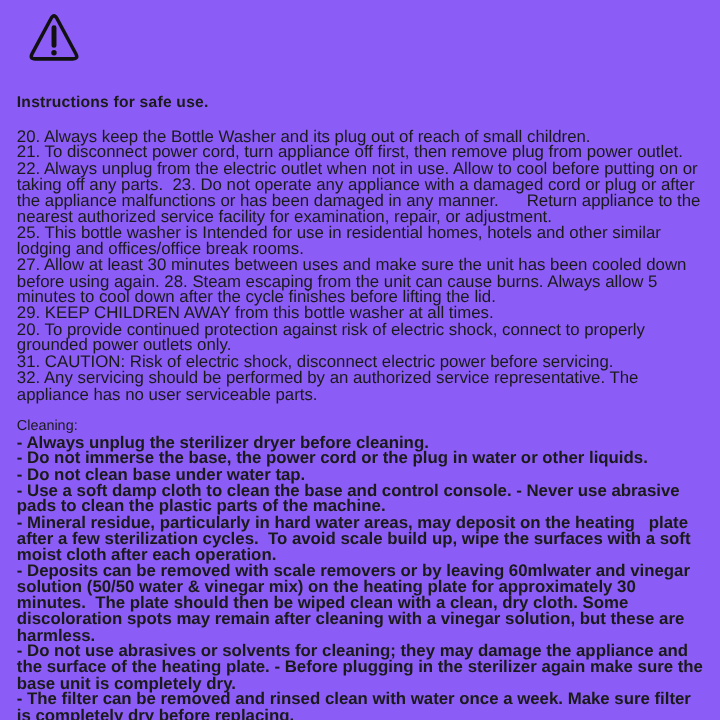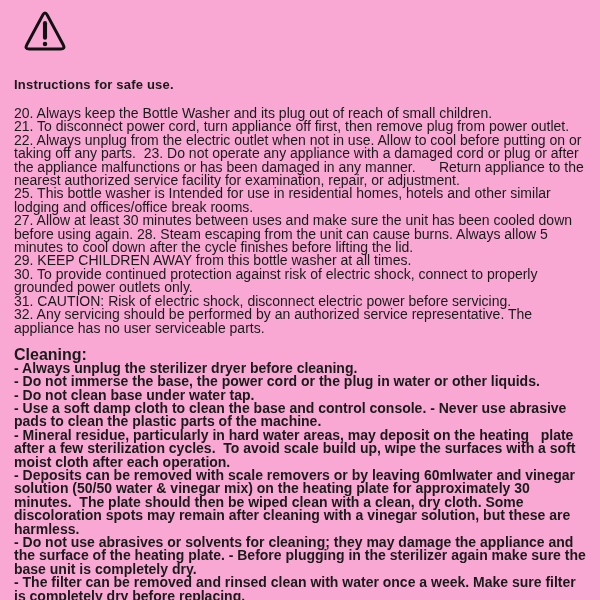--- a/index.html
+++ b/index.html
@@ -12,21 +12,21 @@
     width: 600px;
     height: 600px;
     font-family: "Liberation Sans", "DejaVu Sans", sans-serif;
     color: #1a1a1a;
     overflow: hidden;
   }
   .page {
     width: 600px;
     height: 600px;
     padding: 6px 11px 0 14px;
-    background: #f9a8d4;
+    background: #8b5cf6;
   }
   .warning-wrap {
     margin-left: 7px;
     margin-top: 1px;
     width: 48px;
     height: 45px;
   }
   .warning-wrap svg { display: block; }
   .page-title {
     font-size: 13px;
@@ -37,22 +37,22 @@
   .text-block {
     margin-top: 15px;
   }
   .text-block p {
     margin: 0;
     font-size: 14px;
     line-height: 13.4px;
     white-space: pre-wrap;
   }
   .section-subtitle {
-    font-size: 16px;
-    font-weight: 700;
+    font-size: 12px;
+    font-weight: 400;
     line-height: 13.4px;
     margin: 13.4px 0 0 0;
   }
   .cleaning-block {
     margin-top: 0;
     font-weight: bold;
   }
 </style>
 </head>
 <body>
@@ -69,21 +69,21 @@
 
   <h1 class="page-title">Instructions for safe use.</h1>
 
   <div class="text-block">
     <p>20. Always keep the Bottle Washer and its plug out of reach of small children.</p>
     <p>21. To disconnect power cord, turn appliance off first, then remove plug from power outlet.</p>
     <p>22. Always unplug from the electric outlet when not in use. Allow to cool before putting on or taking off any parts.  23. Do not operate any appliance with a damaged cord or plug or after the appliance malfunctions or has been damaged in any manner.      Return appliance to the nearest authorized service facility for examination, repair, or adjustment.</p>
     <p>25. This bottle washer is Intended for use in residential homes, hotels and other similar lodging and offices/office break rooms.</p>
     <p>27. Allow at least 30 minutes between uses and make sure the unit has been cooled down before using again. 28. Steam escaping from the unit can cause burns. Always allow 5 minutes to cool down after the cycle finishes before lifting the lid.</p>
     <p>29. KEEP CHILDREN AWAY from this bottle washer at all times.</p>
-    <p>30. To provide continued protection against risk of electric shock, connect to properly grounded power outlets only.</p>
+    <p>20. To provide continued protection against risk of electric shock, connect to properly grounded power outlets only.</p>
     <p>31. CAUTION: Risk of electric shock, disconnect electric power before servicing.</p>
     <p>32. Any servicing should be performed by an authorized service representative. The appliance has no user serviceable parts.</p>
   </div>
 
   <h2 class="section-subtitle">Cleaning:</h2>
 
   <div class="text-block cleaning-block">
     <p>- Always unplug the sterilizer dryer before cleaning.</p>
     <p>- Do not immerse the base, the power cord or the plug in water or other liquids.</p>
     <p>- Do not clean base under water tap.</p>

